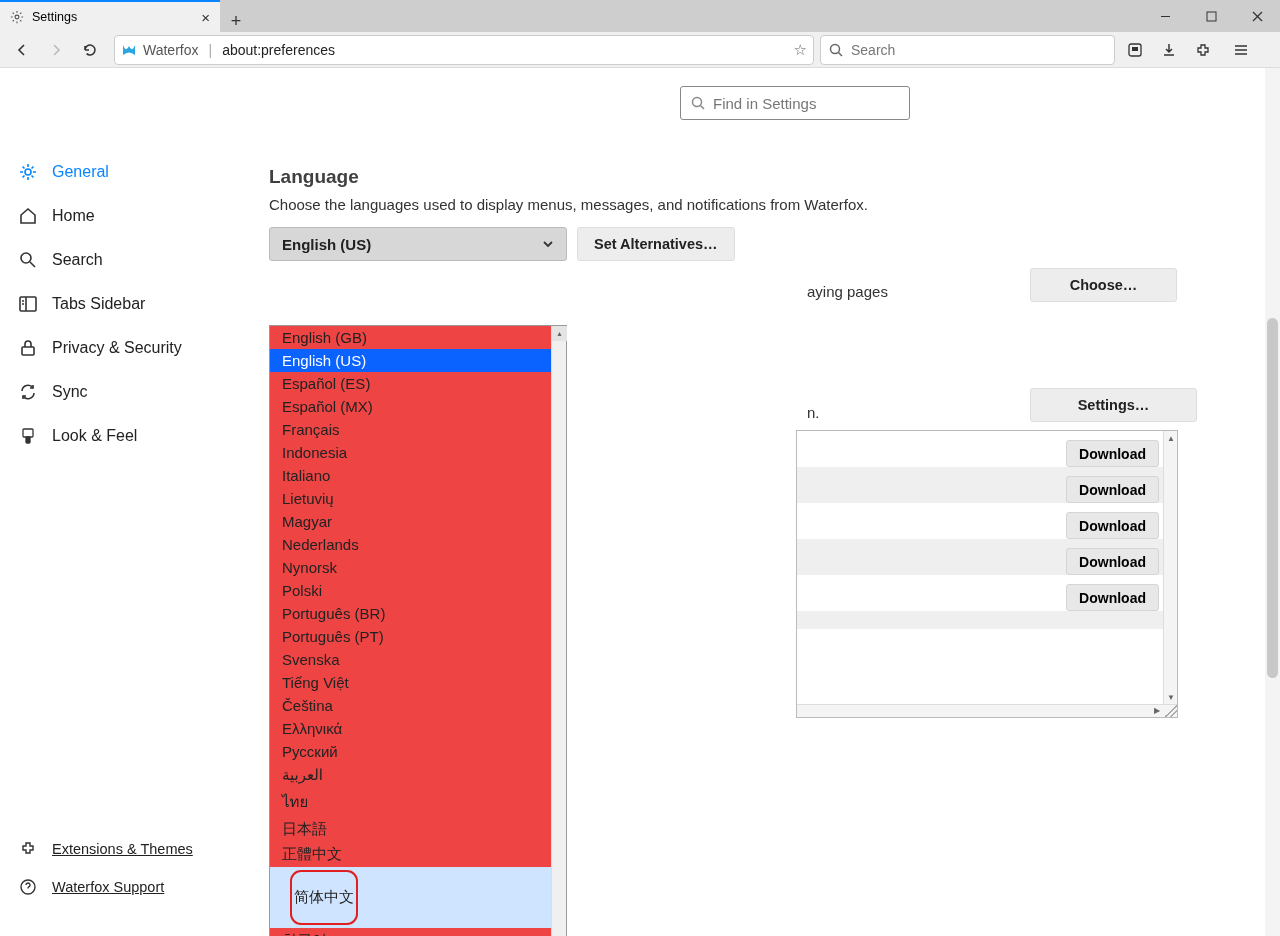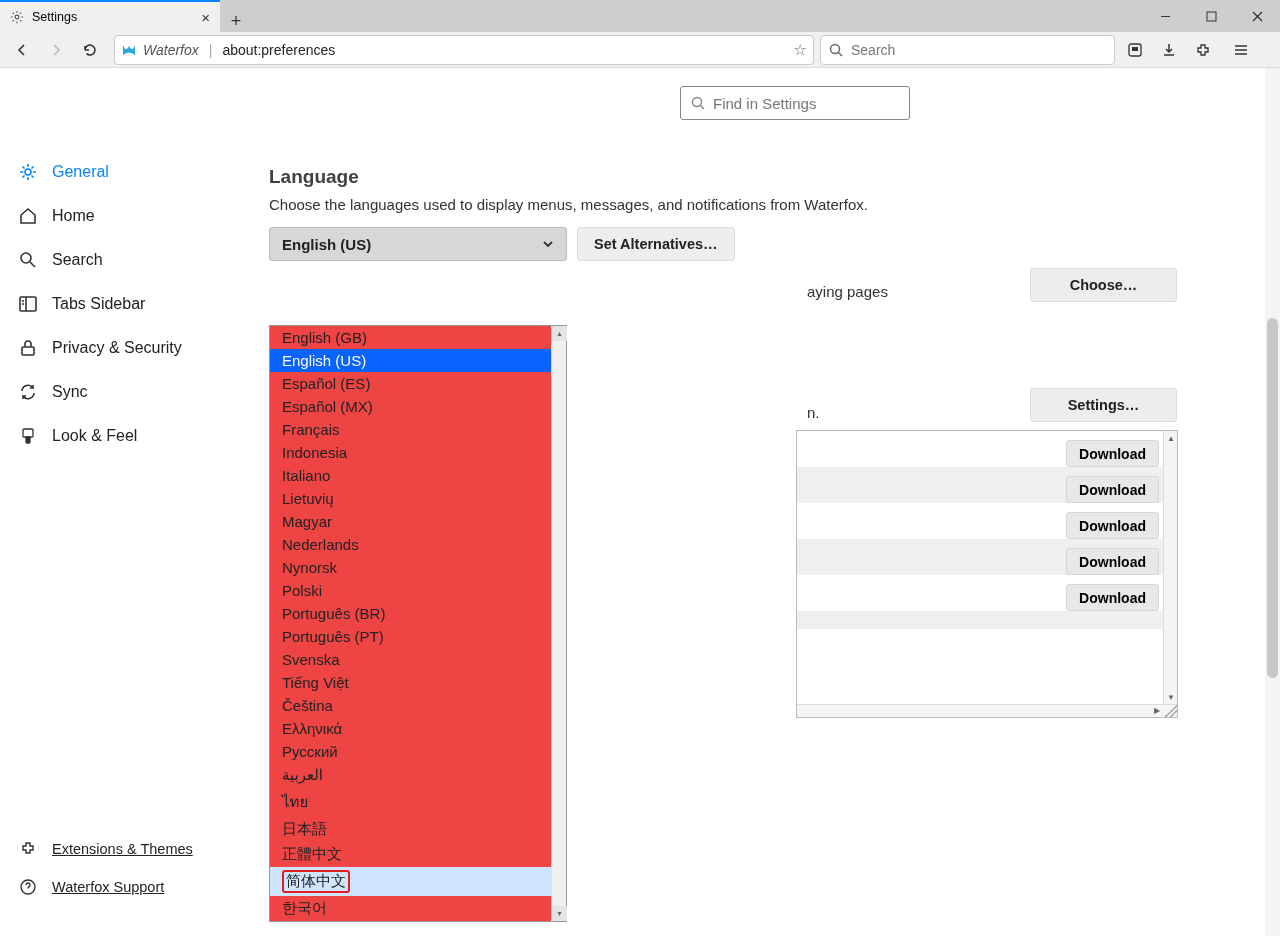--- a/index.html
+++ b/index.html
@@ -14,21 +14,21 @@
 .window-controls { position: absolute; right: 0; top: 0; height: 32px; display: flex; }
 .window-controls div { width: 46px; display: flex; align-items: center; justify-content: center; font-size: 13px; }
 
 
 .toolbar { height: 36px; background: #f0f0f0; display: flex; align-items: center; padding: 0 8px; gap: 6px; border-bottom: 1px solid #dcdcdc; }
 .toolbar .nav-btn { width: 28px; height: 28px; display: flex; align-items: center; justify-content: center; color: #444; }
 .toolbar .nav-btn.disabled { color: #bbb; }
 .urlbar { flex: 0 0 700px; height: 30px; background: #fff; border: 1px solid #ccc; border-radius: 4px; display: flex; align-items: center; padding: 0 6px; margin-left: 4px; }
 .urlbar .identity { display: flex; align-items: center; gap: 6px; font-size: 14px; }
 .urlbar .wf-logo { width: 16px; height: 16px; }
-.urlbar .brand { color: #555; font-style: italic; }
+.urlbar .brand { color: #555; }
 .urlbar .sep { color: #aaa; margin: 0 4px; }
 .urlbar .url { color: #222; }
 .urlbar .star { margin-left: auto; color: #666; font-size: 15px; }
 .searchbar { width: 295px; height: 30px; background: #fff; border: 1px solid #ccc; border-radius: 4px; display: flex; align-items: center; padding: 0 8px; gap: 8px; font-size: 14px; color: #777; }
 .toolbar .tool-icon { width: 28px; height: 28px; display: flex; align-items: center; justify-content: center; color: #444; }
 .hamburger { margin-left: 4px; }
 
 
 .main { position: absolute; top: 68px; left: 0; right: 0; bottom: 0; background: #fff; display: flex; }
 .sidebar { width: 247px; padding-top: 82px; display: flex; flex-direction: column; }
@@ -43,39 +43,39 @@
 .section-title { font-size: 19px; font-weight: 600; margin-top: 80px; margin-bottom: 8px; color: #404040; }
 .section-desc { font-size: 15px; color: #333; margin-bottom: 14px; }
 
 .lang-row { display: flex; align-items: center; gap: 10px; }
 .lang-select { width: 298px; height: 34px; background: #d7d7d7; border: 1px solid #bbb; border-radius: 3px; display: flex; align-items: center; padding: 0 12px; font-size: 15px; font-weight: 600; color: #222; justify-content: space-between; }
 .btn { height: 34px; padding: 0 16px; background: #ededed; border: 1px solid #ddd; border-radius: 3px; font-size: 14.5px; font-weight: 600; color: #222; display: inline-flex; align-items: center; }
 
 .partial-text { position: absolute; left: 560px; top: 215px; font-size: 15px; color: #333; }
 .choose-btn { position: absolute; left: 783px; top: 200px; width: 147px; justify-content: center; }
 .settings-label { position: absolute; left: 560px; top: 336px; font-size: 15px; color: #333; }
-.settings-btn { position: absolute; left: 783px; top: 320px; width: 147px; justify-content: center; }
+.settings-btn { position: absolute; left: 783px; top: 320px; width: 167px; justify-content: center; }
 
 .download-panel { position: absolute; left: 549px; top: 362px; width: 382px; height: 288px; border: 1px solid #bbb; background: #fff; }
 .download-row { height: 36px; display: flex; align-items: flex-end; justify-content: flex-end; padding-right: 18px; }
 .download-row.alt { background: #efefef; }
 .download-row.truncated { height: 18px; }
 .dl-btn { height: 27px; padding: 0 12px; background: #e8e8e8; border: 1px solid #d5d5d5; border-radius: 3px; font-size: 14px; font-weight: 600; }
 .dl-scrollbar { position: absolute; right: 0; top: 0; bottom: 13px; width: 14px; background: #f4f4f4; border-left: 1px solid #ddd; }
 .dl-arrow { position: absolute; width: 14px; height: 14px; display: flex; align-items: center; justify-content: center; font-size: 8px; color: #666; }
 .dl-hscroll { position: absolute; bottom: 0; left: 0; right: 0; height: 13px; background: #f4f4f4; border-top: 1px solid #ddd; }
 .dl-resize { position: absolute; right: 0; bottom: 0; width: 13px; height: 13px; background: linear-gradient(135deg, transparent 50%, #aaa 50%, #aaa 60%, transparent 60%, transparent 70%, #aaa 70%, #aaa 80%, transparent 80%); }
 
 
 .dropdown { position: absolute; left: 269px; top: 325px; width: 298px; background: #ef4444; border: 1px solid #999; z-index: 100; }
 .dropdown-inner { max-height: 680px; }
 .dd-item { padding: 3px 12px; font-size: 15px; color: #222; }
 .dd-item.selected { background: #0a63ff; color: #fff; }
 .dd-item.hover { background: #cfe4ff; }
-.dd-item.hover .hl { border: 2px solid #e02020; border-radius: 3px; padding: 0 2px; display: inline-block; }
+.dd-item.hover .hl { border: 2px solid #e02020; border-radius: 11px; padding: 16px 2px; display: inline-block; margin-left: 8px; }
 .dd-scrollbar { position: absolute; right: 0; top: 0; bottom: 0; width: 15px; background: #f0f0f0; border-left: 1px solid #ddd; }
 .dd-arrow { position: absolute; width: 15px; height: 15px; display: flex; align-items: center; justify-content: center; font-size: 8px; color: #666; background: #e4e4e4; }
 
 
 .page-scroll { position: absolute; right: 0; top: 0; bottom: 0; width: 15px; background: #f4f4f4; }
 .page-thumb { position: absolute; left: 2px; right: 2px; top: 250px; height: 360px; background: #c8c8c8; border-radius: 6px; }
 
 svg { display: block; }
 </style>
 </head>

